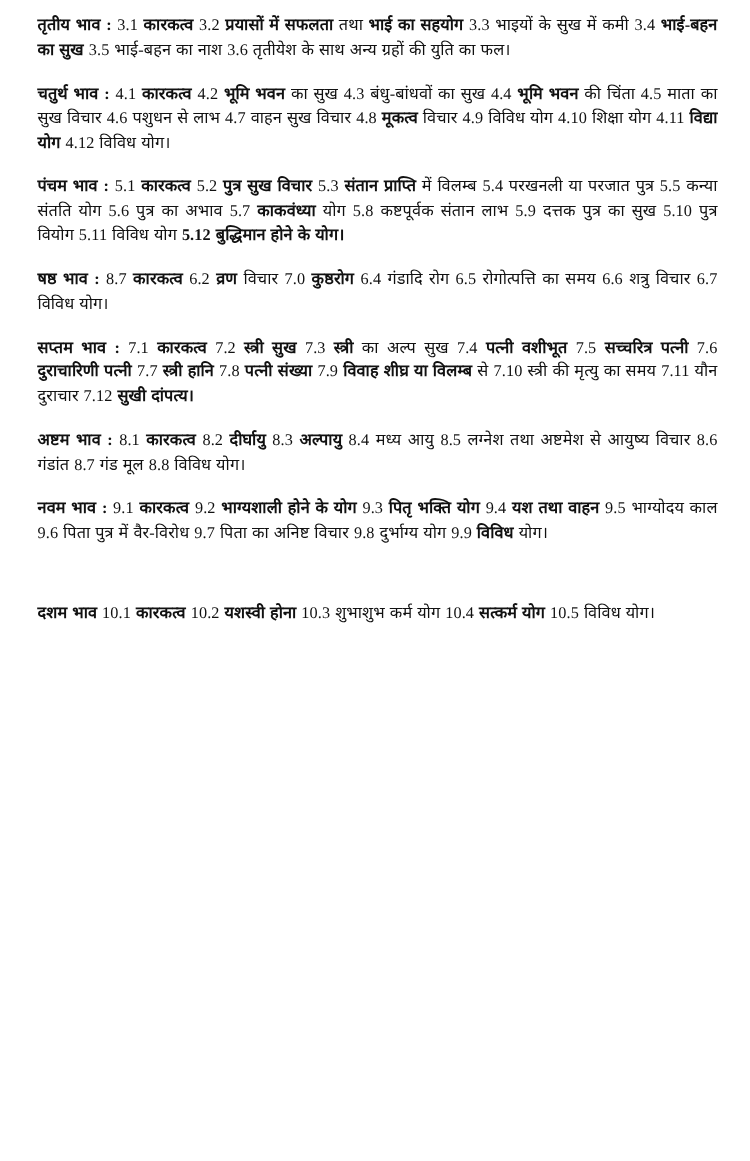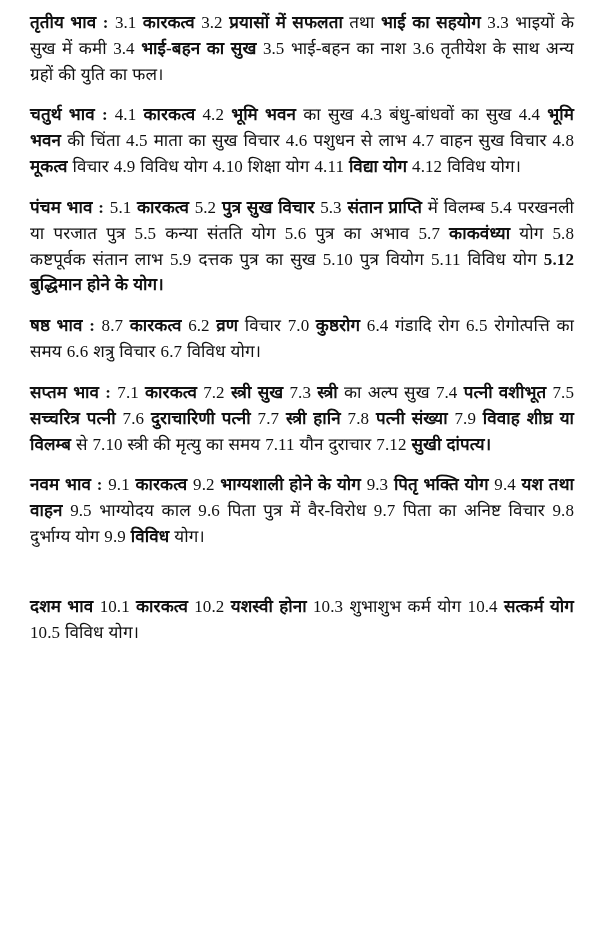--- a/index.html
+++ b/index.html
@@ -15,21 +15,21 @@
     color: #111111;
   }
   .page {
     width: 600px;
     height: 929px;
     box-sizing: border-box;
     padding: 10px 26px 10px 30px;
     background: #ffffff;
   }
   .para {
-    font-size: 17px;
+    font-size: 13px;
     line-height: 1.52;
     text-align: justify;
     text-justify: inter-word;
     margin: 0 0 15px 0;
     letter-spacing: 0.1px;
     word-spacing: 0.6px;
   }
   .para:last-child {
     margin-bottom: 0;
     margin-top: 44px;
@@ -41,16 +41,17 @@
 </head>
 <body>
 
 <div class="page">
   <div id="paragraph-container">
       <p class="para"><span class="b">तृतीय भाव : </span><span>3.1 </span><span class="b">कारकत्व </span><span>3.2 </span><span class="b">प्रयासों में सफलता </span><span>तथा </span><span class="b">भाई का सहयोग </span><span>3.3 भाइयों के सुख में कमी 3.4 </span><span class="b">भाई-बहन का सुख </span><span>3.5 भाई-बहन का नाश 3.6 तृतीयेश के साथ अन्य ग्रहों की युति का फल।</span></p>
       <p class="para"><span class="b">चतुर्थ भाव : </span><span>4.1 </span><span class="b">कारकत्व </span><span>4.2 </span><span class="b">भूमि भवन </span><span>का सुख 4.3 बंधु-बांधवों का सुख 4.4 </span><span class="b">भूमि भवन </span><span>की चिंता 4.5 माता का सुख विचार 4.6 पशुधन से लाभ 4.7 वाहन सुख विचार 4.8 </span><span class="b">मूकत्व </span><span>विचार 4.9 विविध योग 4.10 शिक्षा योग 4.11 </span><span class="b">विद्या योग </span><span>4.12 विविध योग।</span></p>
       <p class="para"><span class="b">पंचम भाव : </span><span>5.1 </span><span class="b">कारकत्व </span><span>5.2 </span><span class="b">पुत्र सुख विचार </span><span>5.3 </span><span class="b">संतान प्राप्ति </span><span>में विलम्ब 5.4 परखनली या परजात पुत्र 5.5 कन्या संतति योग 5.6 पुत्र का अभाव 5.7 </span><span class="b">काकवंध्या </span><span>योग 5.8 कष्टपूर्वक संतान लाभ 5.9 दत्तक पुत्र का सुख 5.10 पुत्र वियोग 5.11 विविध योग </span><span class="b">5.12 बुद्धिमान होने के योग।</span></p>
       <p class="para"><span class="b">षष्ठ भाव : </span><span>8.7 </span><span class="b">कारकत्व </span><span>6.2 </span><span class="b">व्रण </span><span>विचार 7.0 </span><span class="b">कुष्ठरोग </span><span>6.4 गंडादि रोग 6.5 रोगोत्पत्ति का समय 6.6 शत्रु विचार 6.7 विविध योग।</span></p>
       <p class="para"><span class="b">सप्तम भाव : </span><span>7.1 </span><span class="b">कारकत्व </span><span>7.2 </span><span class="b">स्त्री सुख </span><span>7.3 </span><span class="b">स्त्री </span><span>का अल्प सुख 7.4 </span><span class="b">पत्नी वशीभूत </span><span>7.5 </span><span class="b">सच्चरित्र पत्नी </span><span>7.6 </span><span class="b">दुराचारिणी पत्नी </span><span>7.7 </span><span class="b">स्त्री हानि </span><span>7.8 </span><span class="b">पत्नी संख्या </span><span>7.9 </span><span class="b">विवाह शीघ्र या विलम्ब </span><span>से 7.10 स्त्री की मृत्यु का समय 7.11 यौन दुराचार 7.12 </span><span class="b">सुखी दांपत्य।</span></p>
+      <p class="para"><span class="b">अष्टम भाव : </span><span>8.1 </span><span class="b">कारकत्व </span><span>8.2 </span><span class="b">दीर्घायु </span><span>8.3 </span><span class="b">अल्पायु </span><span>8.4 मध्य आयु 8.5 लग्नेश तथा अष्टमेश से आयुष्य विचार 8.6 गंडांत 8.7 गंड मूल 8.8 विविध योग।</span></p>
       <p class="para"><span class="b">नवम भाव : </span><span>9.1 </span><span class="b">कारकत्व </span><span>9.2 </span><span class="b">भाग्यशाली होने के योग </span><span>9.3 </span><span class="b">पितृ भक्ति योग </span><span>9.4 </span><span class="b">यश तथा वाहन </span><span>9.5 भाग्योदय काल 9.6 पिता पुत्र में वैर-विरोध 9.7 पिता का अनिष्ट विचार 9.8 दुर्भाग्य योग 9.9 </span><span class="b">विविध </span><span>योग।</span></p>
       <p class="para"><span class="b">दशम भाव </span><span>10.1 </span><span class="b">कारकत्व </span><span>10.2 </span><span class="b">यशस्वी होना </span><span>10.3 शुभाशुभ कर्म योग 10.4 </span><span class="b">सत्कर्म योग </span><span>10.5 विविध योग।</span></p>
     </div>
 </div>
 
 </body></html>

